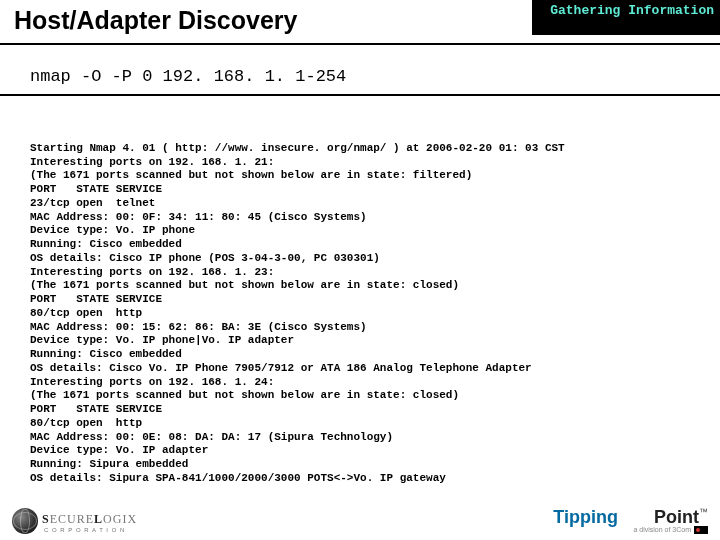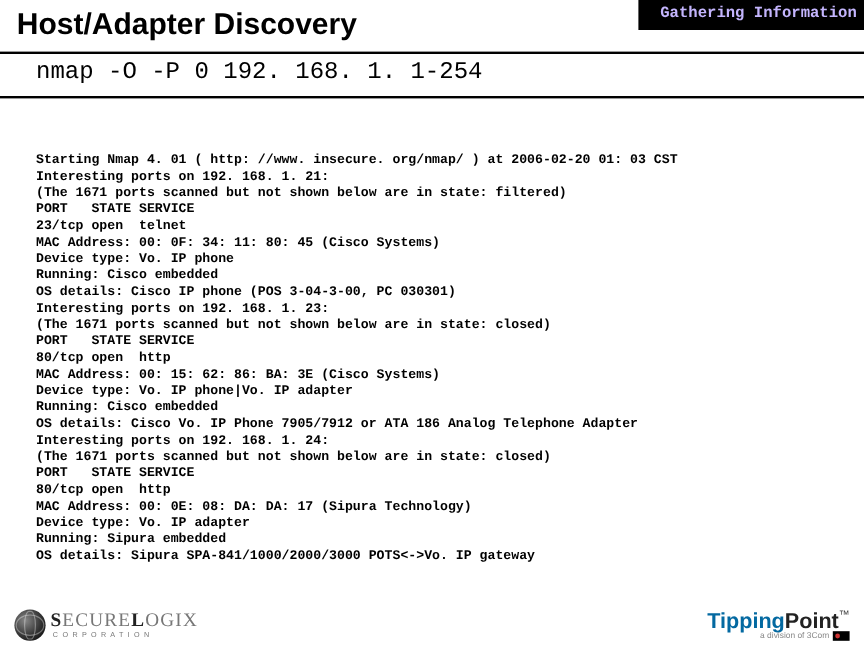--- a/index.html
+++ b/index.html
@@ -19,36 +19,36 @@
     font-size: 25px;
     font-weight: bold;
     color: #000;
     line-height: 1.15;
   }
   .section-tag {
     position: absolute;
     top: 0;
     right: 0;
     background: #000;
-    color: #c4b5fd;
+    color: #5eead4;
     font-family: "Courier New", monospace;
     font-size: 13px;
     font-weight: bold;
-    padding: 3px 6px 6px 18px;
+    padding: 3px 6px 16px 18px;
     line-height: 1.25;
   }
   .divider {
     border-top: 2px solid #000;
     margin: 4px 0 0 0;
   }
   .command {
     font-family: "Courier New", monospace;
-    font-size: 20px;
+    font-size: 17px;
     font-weight: normal;
-    padding: 4px 0 4px 30px;
+    padding: 22px 0 4px 30px;
     color: #000;
   }
   .output {
     font-family: "Courier New", monospace;
     font-size: 11px;
     font-weight: bold;
     padding: 18px 10px 4px 30px;
     white-space: pre;
     color: #000;
     line-height: 1.25;
@@ -79,37 +79,37 @@
   .logo-left .globe::before, .logo-left .globe::after {
     content: "";
     position: absolute;
     border: 1px solid rgba(255,255,255,0.35);
     border-radius: 50%;
   }
   .logo-left .globe::before { inset: 4px 1px; }
   .logo-left .globe::after  { inset: 1px 8px; border-radius: 50%/60%; }
   .logo-left .txt {
     font-family: "Times New Roman", serif;
-    font-size: 16px;
+    font-size: 12px;
     letter-spacing: 1px;
     color: #222;
   }
   .logo-left .txt b { font-weight: 700; }
   .logo-left .txt span.light { color: #777; font-weight: 400; }
   .logo-left .corp { font-size: 6px; color: #777; letter-spacing: 1px; margin-left: 2px; }
   .logo-right {
     text-align: right;
   }
   .logo-right .tp {
     font-family: Arial, sans-serif;
     font-size: 18px;
     font-weight: 400;
     color: #444;
   }
-  .logo-right .tp b { font-weight: 700; color: #222; }
+  .logo-right .tp b { font-weight: 700; color: #222; margin-left: 36px; }
   .logo-right .tp .orange { color: #0369a1; font-weight: 700; }
   .logo-right .sub {
     font-size: 7px;
     color: #888;
     margin-top: -2px;
   }
   .logo-right .sub .box {
     display: inline-block;
     width: 14px; height: 8px;
     background: #000;

